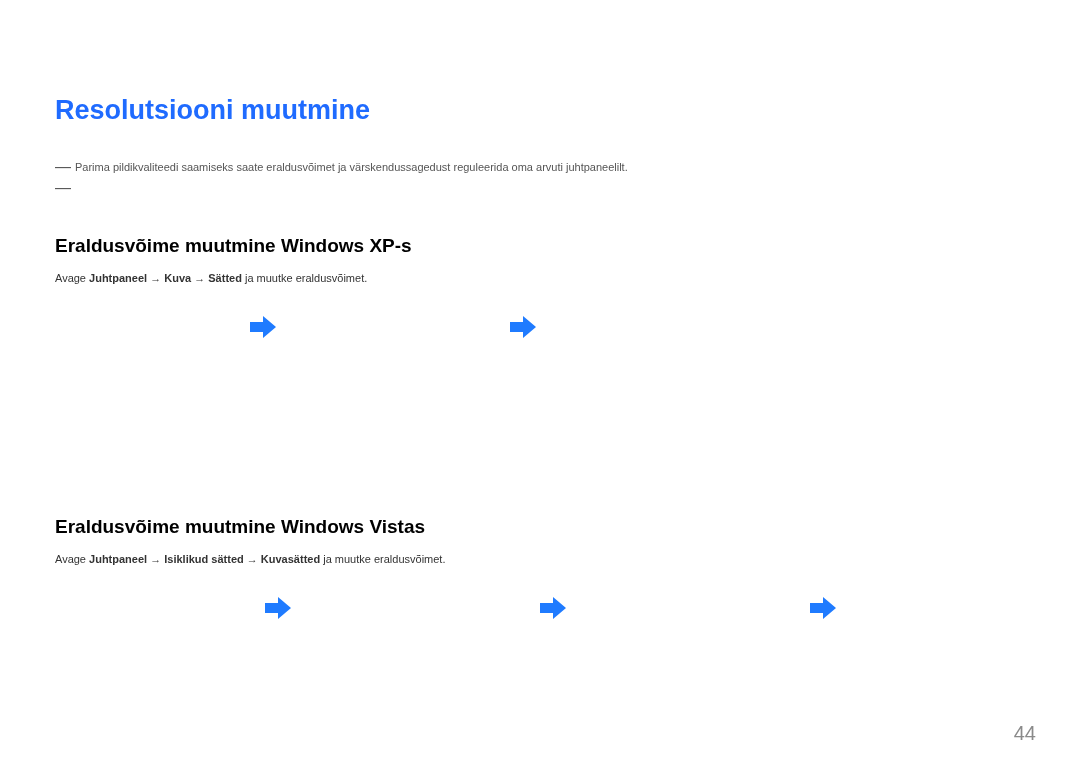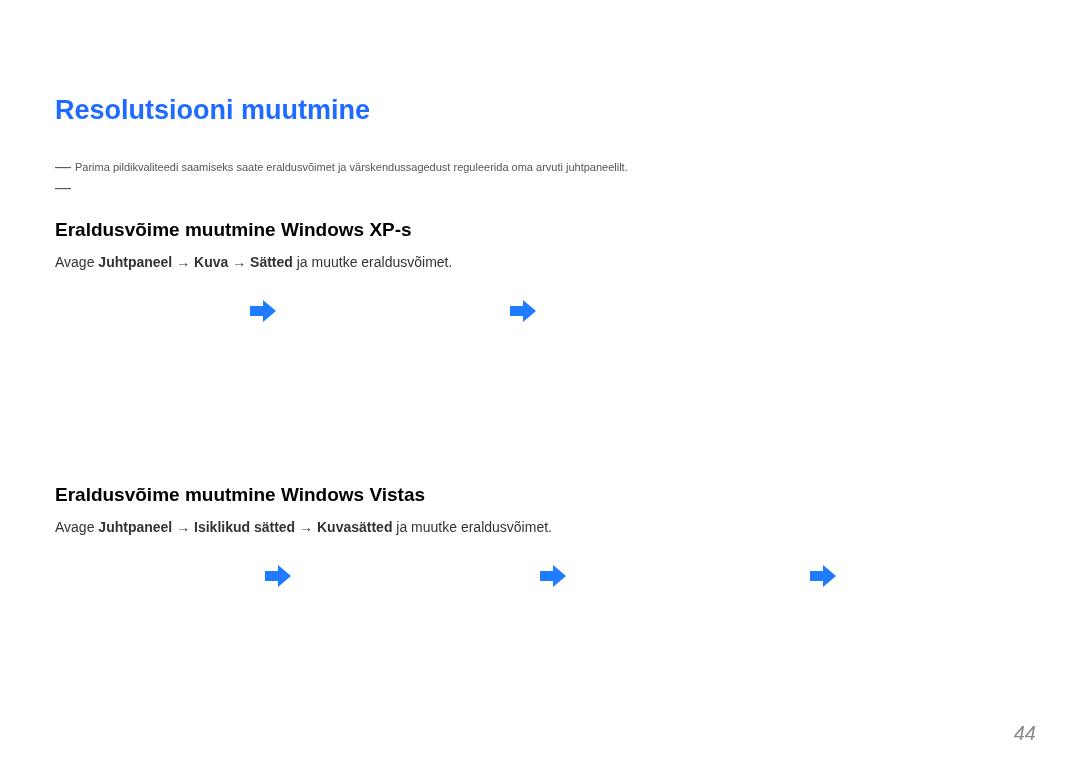--- a/index.html
+++ b/index.html
@@ -34,26 +34,26 @@
     }
     .note-text {
       color: #555;
       font-size: 11px;
       line-height: 15px;
     }
     .section-heading {
       color: #000;
       font-size: 19px;
       font-weight: 700;
-      margin-top: 24px;
+      margin-top: 40px;
       margin-bottom: 14px;
     }
     .instruction-line {
       color: #333;
-      font-size: 14px;
+      font-size: 11px;
       line-height: 15px;
     }
     .bold {
       font-weight: 700;
     }
     .arrow-row {
       position: relative;
       height: 40px;
       margin-top: 30px;
     }
@@ -70,21 +70,20 @@
     }
     .arrow svg path {
       fill: #1f7bff;
     }
     .page-number {
       position: absolute;
       bottom: 18px;
       right: 44px;
       color: #8a8a8a;
       font-size: 20px;
-      font-style: italic;
     }
     .spacer-xp {
       height: 120px;
     }
   </style>
 </head>
 <body>
 
 <h1 class="page-title">Resolutsiooni muutmine</h1>
 

